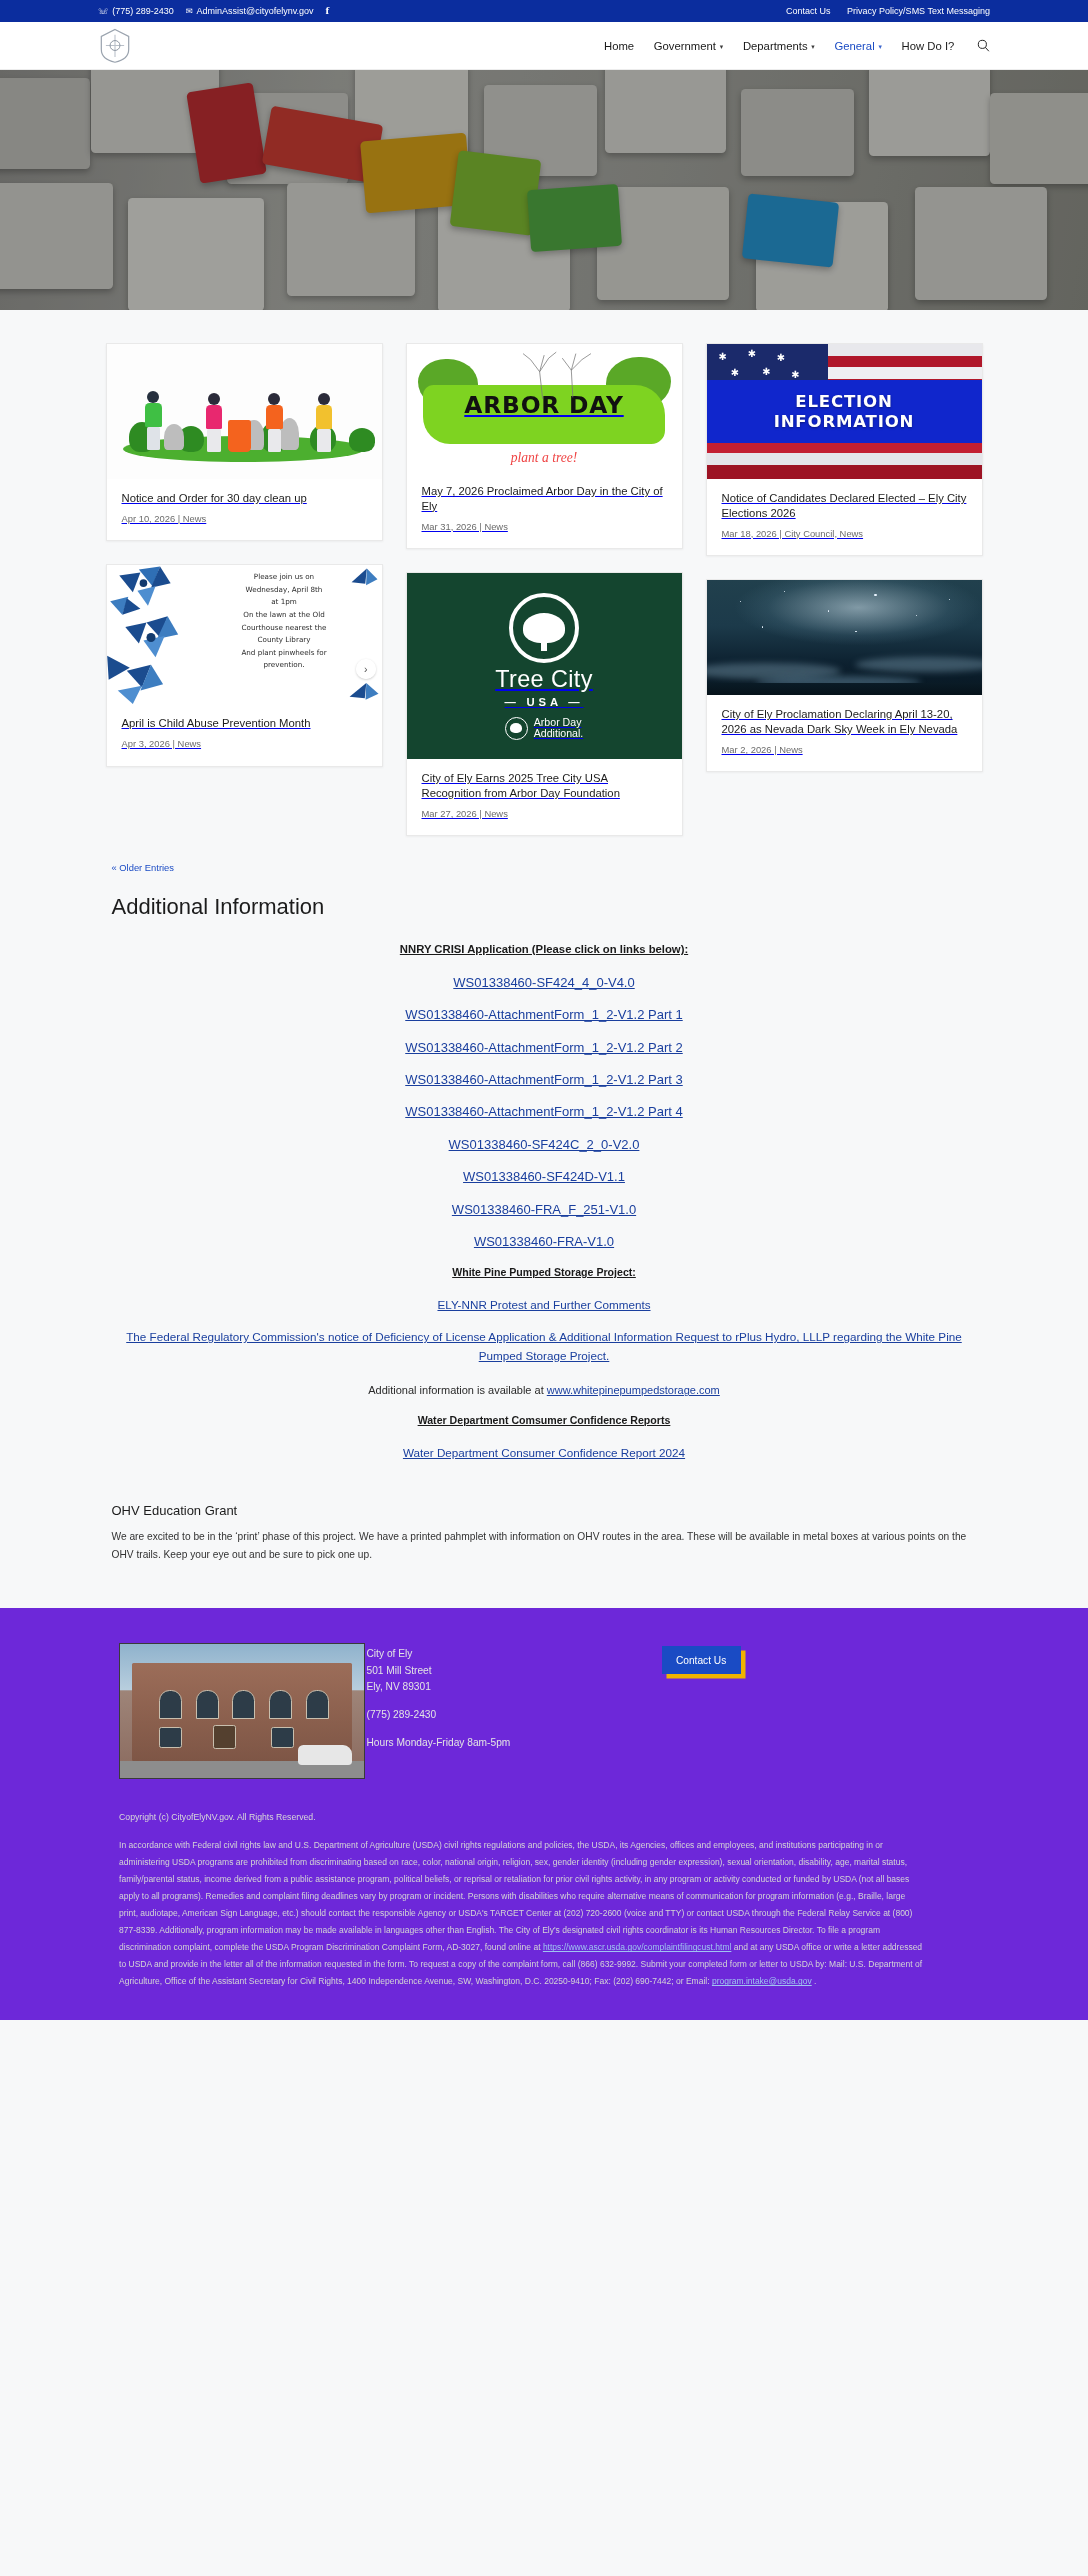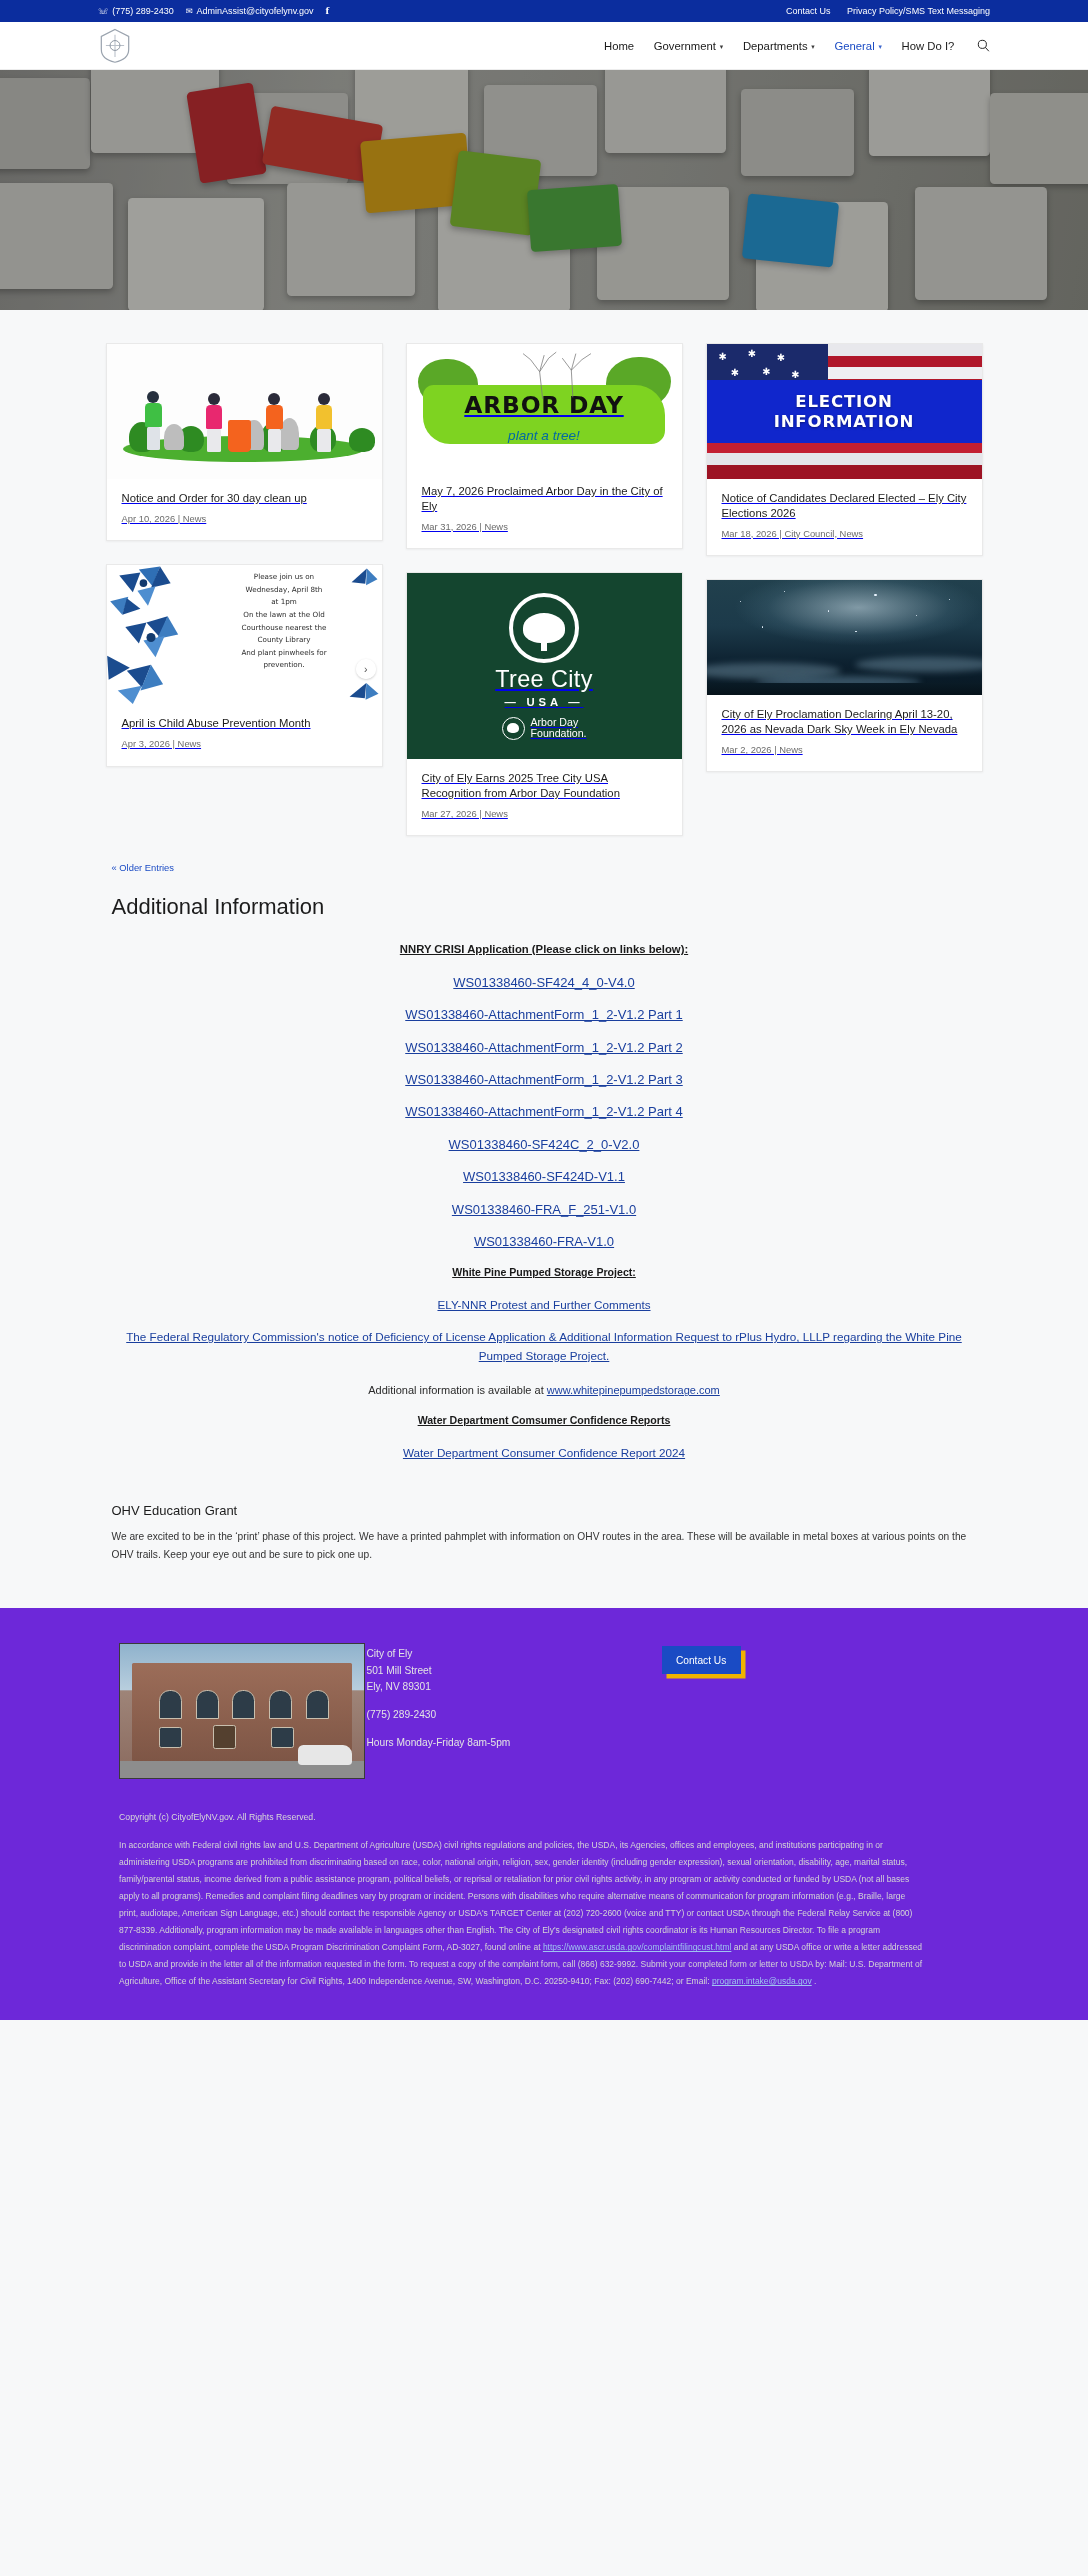--- a/index.html
+++ b/index.html
@@ -174,22 +174,22 @@
   .arbor-splash {
     position:absolute; left:6%; right:6%; top:32%; height:46%;
     background:#7ed321; border-radius: 10.6px 30px 13.6px 27px;
   }
   .arbor-word {
     position:relative; z-index:2; color:#111; font-weight:bold;
     font-size:23.4px; letter-spacing:0.8px; font-family:"DejaVu Sans", sans-serif;
     transform: translateY(-3px);
   }
   .arbor-script {
-    position:absolute; z-index:2; bottom:29px; left:0; right:0; text-align:center;
-    color:#0369a1; font-style:italic; font-size:13.6px; font-family:Liberation Sans, sans-serif;
+    position:absolute; z-index:2; bottom:6px; left:0; right:0; text-align:center;
+    color:#ef4444; font-style:italic; font-size:13.6px; font-family:Liberation Serif, serif;
   }
   .arbor-tree {
     position:absolute; width:53px;height:53px;border-radius:50%;background:#4f9e22;
   }
 
   .art-treecity {
     height: 186px; background:#14452f; position:relative;
     display:flex; flex-direction:column; align-items:center; justify-content:center; gap:3px;
   }
   .tc-circle {
@@ -533,21 +533,21 @@
             <div class="tc-trunk"></div>
           </div>
           <div class="tc-name">Tree City</div>
           <div class="tc-usa">— USA —</div>
           <div class="tc-adf">
             <div class="tc-adf-circle">
               <div class="tc-adf-tree"></div>
             </div>
             <div class="tc-adf-text">
               <div>Arbor Day</div>
-              <div>Foundation.</div>
+              <div>Additional.</div>
             </div>
           </div>
         </div>
       </div>
       <div class="card-body">
         <div class="card-title">City of Ely Earns 2025 Tree City USA Recognition from Arbor Day Foundation</div>
         <div class="card-meta">Mar 27, 2026 | News</div>
       </div>
     </a>
 

